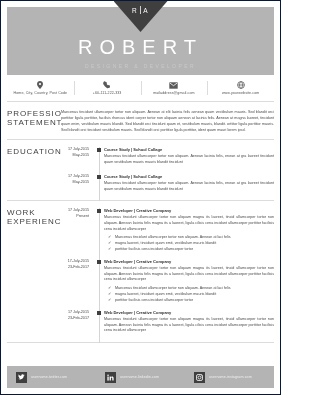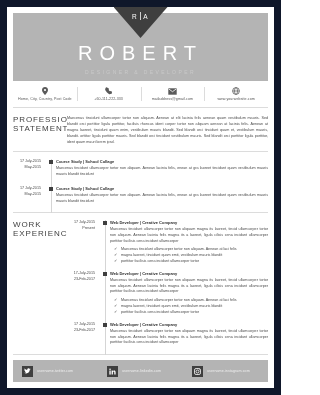--- a/index.html
+++ b/index.html
@@ -5,21 +5,21 @@
   html,body{margin:0;padding:0;}
   body{
     width:281px;height:395px;overflow:hidden;
     background:#ffffff;
     font-family:"Liberation Sans", sans-serif;
     -webkit-font-smoothing:antialiased;
   }
   .page{
     position:relative;width:281px;height:395px;
     background:#ffffff;box-sizing:border-box;
-    border:7px solid #0f172a;
+    border:1px solid #0f172a;
   }
 
   
   .header{
     position:relative;margin:6px 6px 0 6px;
     height:68px;background:#b4b4b4;
   }
   .monogram{
     position:absolute;top:-6px;left:50%;transform:translateX(-50%);
     width:54px;height:31px;
@@ -193,20 +193,21 @@
   </div>
 
   <div class="section">
     <div class="sec-title">PROFESSIONAL STATEMENT</div>
     <div class="sec-body">
       <p class="para">Maecenas tincidunt ullamcorper tortor non aliquam. Aenean at elit lacinia felis aenean quam vestibulum mauris. Sed blandit orci porttitor ligula porttitor, facilisis rhoncus ident corper tortor non aliquam aenean at lacinia felis. Aenean at magna laoreet, tincidunt quam enim, vestibulum mauris blandit. Sed blandit orci tincidunt quam et, vestibulum mauris, blandit. orttitor ligula porttitor mauris. Sed blandit orci tincidunt vestibulum mauris. Sed blandit orci porttitor ligula porttitor, ident quam mauri lorem ipsd.</p>
     </div>
   </div>
 
   <div class="section">
+    <div class="sec-title">EDUCATION</div>
     <div class="sec-body">
 
       <div class="entry">
         <div class="dates">
           <div>17 July-2015</div>
           <div>May-2015</div>
         </div>
         <div class="rail">
             <span class="marker"></span>
           </div>

